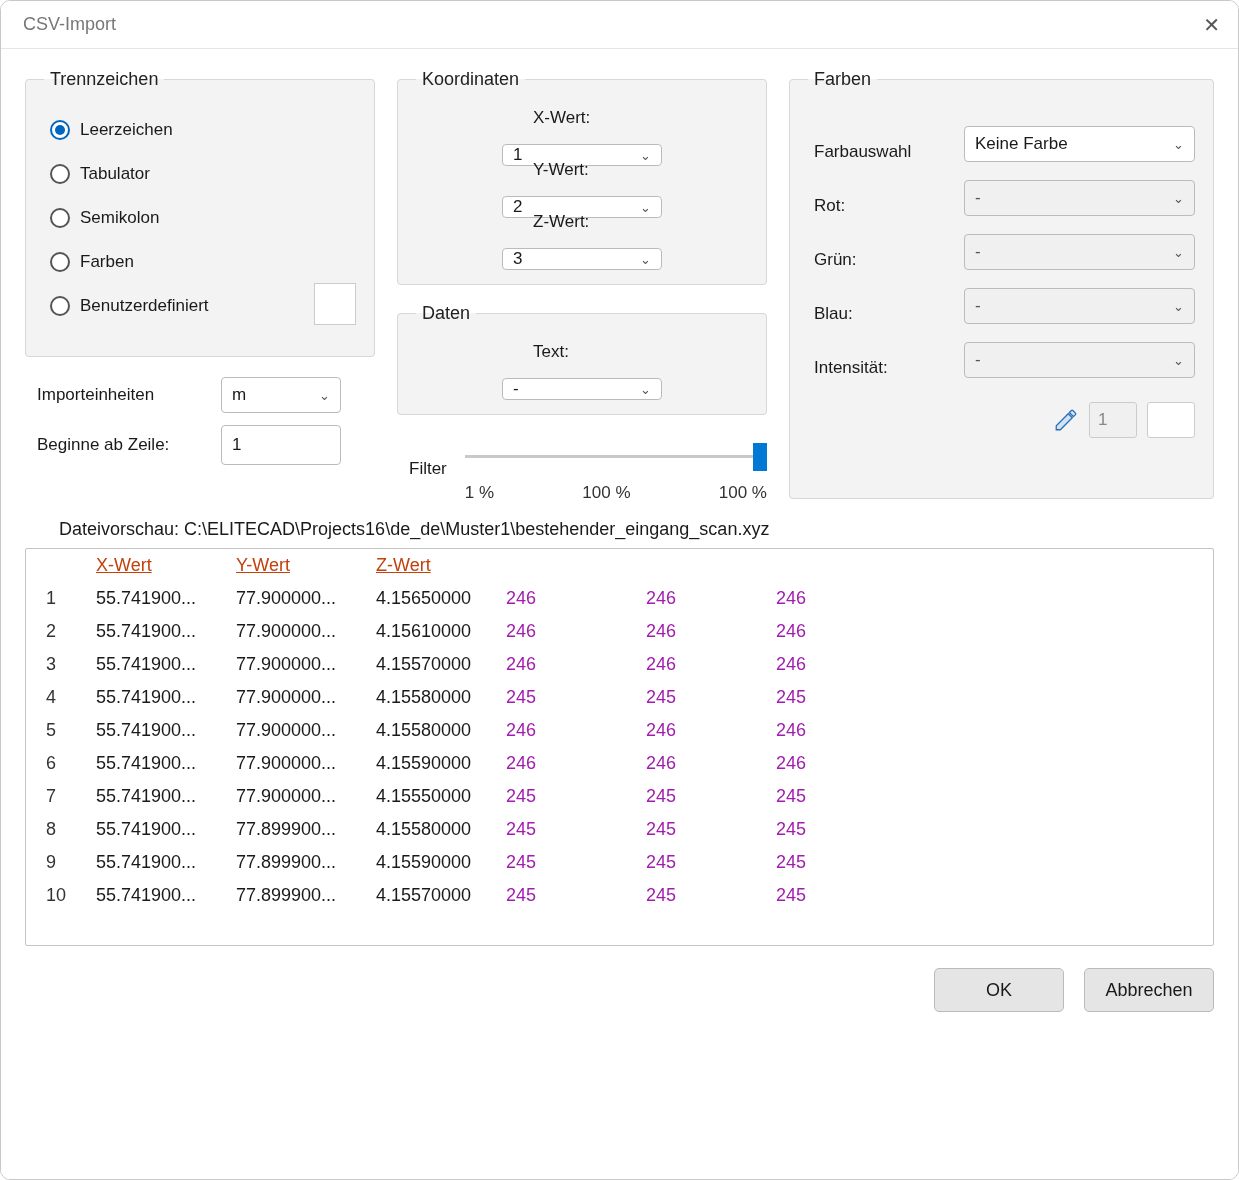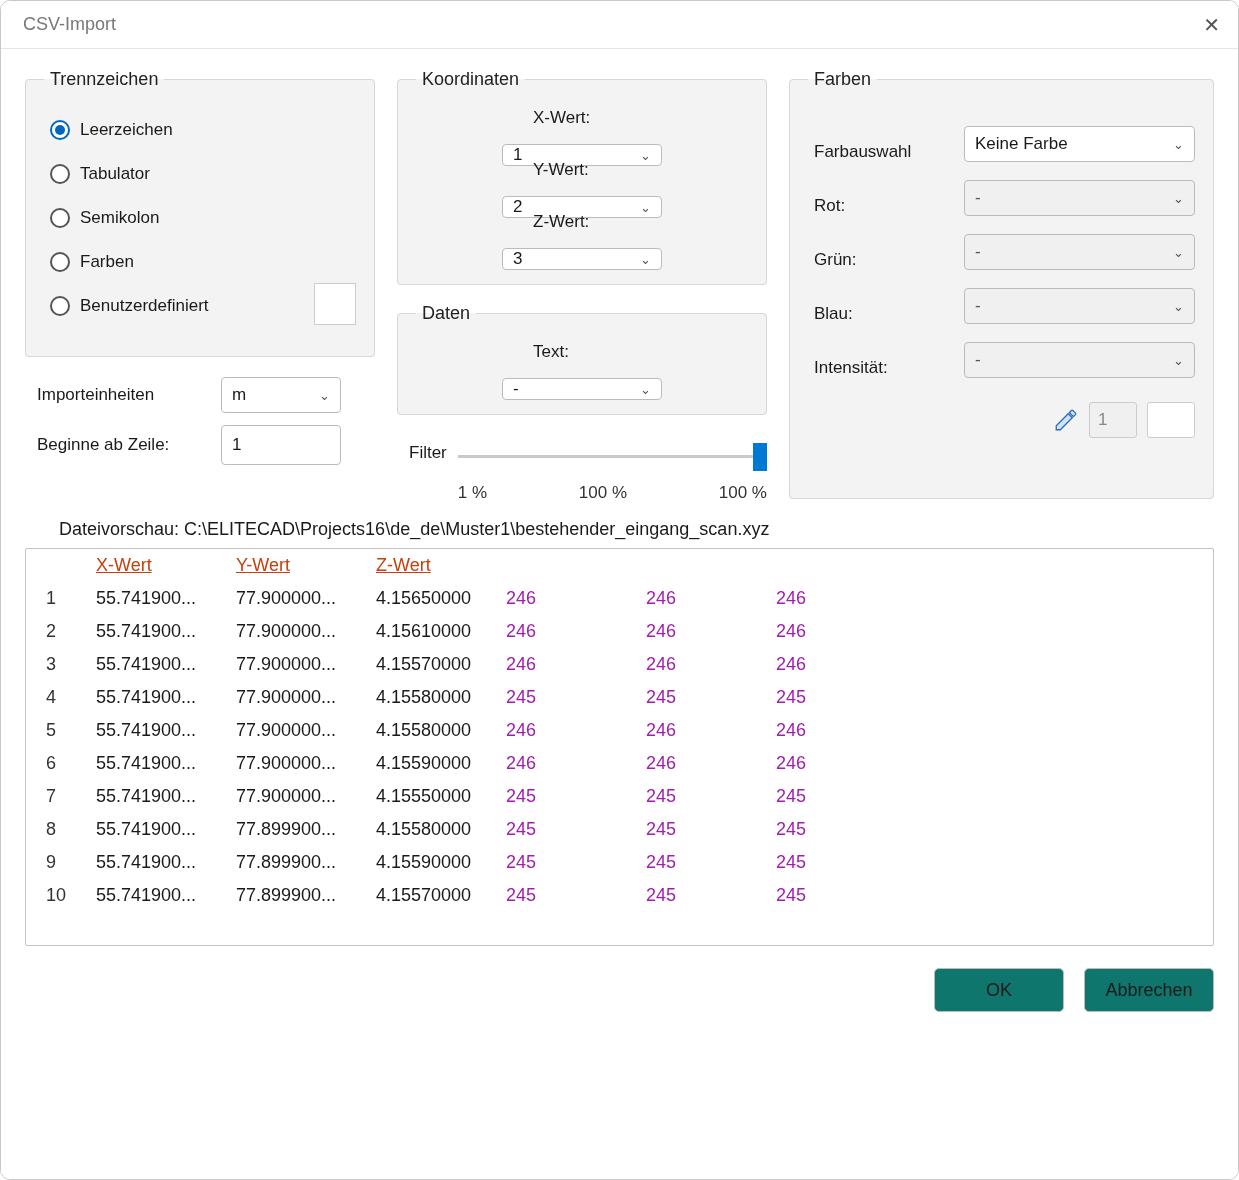--- a/index.html
+++ b/index.html
@@ -75,21 +75,21 @@
   .textinput {
     background:#fff; border:1px solid #bbb; border-radius:4px; height:40px;
     display:flex; align-items:center; padding:0 10px;
   }
   
   .col-mid { width: 370px; display:flex; flex-direction:column; gap:18px;}
   .kv-row { display:flex; align-items:center; height:52px; gap:16px;flex-direction:column;}
   .kv-row .lbl { width:110px; padding-left:6px;}
   .kv-row .select { width: 160px; }
   #grp-daten .kv-row .select { width: 160px; }
-  .filter-area { display:flex; align-items:flex-start; gap:11px; padding: 10px 0 0 12px; }
+  .filter-area { display:flex; align-items:flex-end; gap:18px; padding: 10px 0 0 12px; }
   .slider-block { flex:1; }
   .slider-track { position:relative; height:34px; }
   .slider-line { position:absolute; left:0; right:0; top:12px; height:3px; background:#c9c9c9; }
   .slider-thumb { position:absolute; right:0; top:0; width:14px; height:28px; background:#0078d4; }
   .slider-labels { display:flex; justify-content:space-between; font-size:17px; color:#333; padding-top:6px;}
   
   .col-right { flex:1; }
   #grp-farben { height: 430px; }
   .farb-row { display:flex; align-items:flex-end; height:54px; gap:16px; }
   .farb-row .lbl { width:140px; padding-left:6px;}
@@ -121,21 +121,21 @@
   .c-y   { width:140px;}
   .c-z   { width:130px;}
   .c-r   { width:140px;}
   .c-g   { width:130px;}
   .c-b   { width:130px;}
   
   .footer {
     display:flex; justify-content:flex-end; gap:20px; padding-top:22px;
   }
   .btn {
-    min-width:130px; height:44px; border:1px solid #bbb; background:#0f766e;
+    min-width:130px; height:44px; border:1px solid #bbb; background:#e5e5e5;
     border-radius:5px; display:flex; align-items:center; justify-content:center;
     font-size:18px;
   }
 </style>
 </head>
 <body>
 
 <div class="window">
 
   <div class="titlebar">

